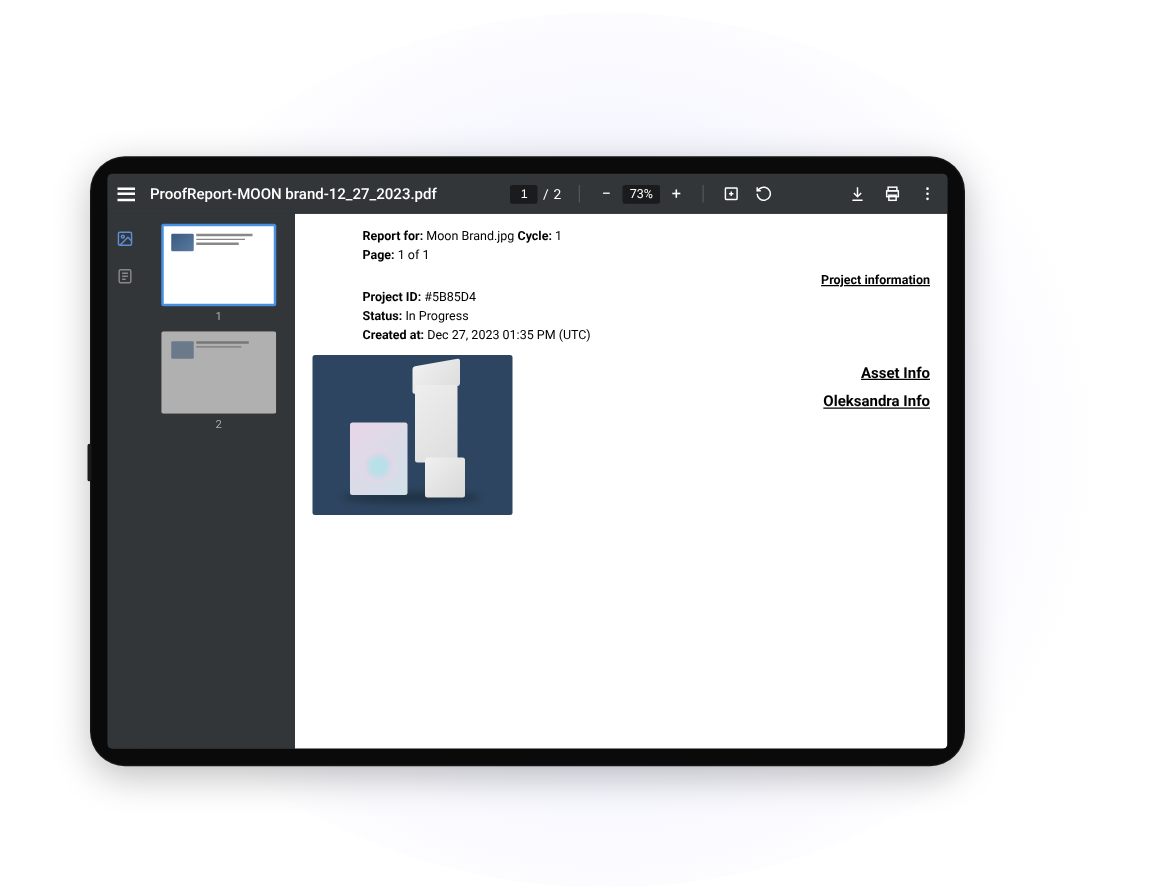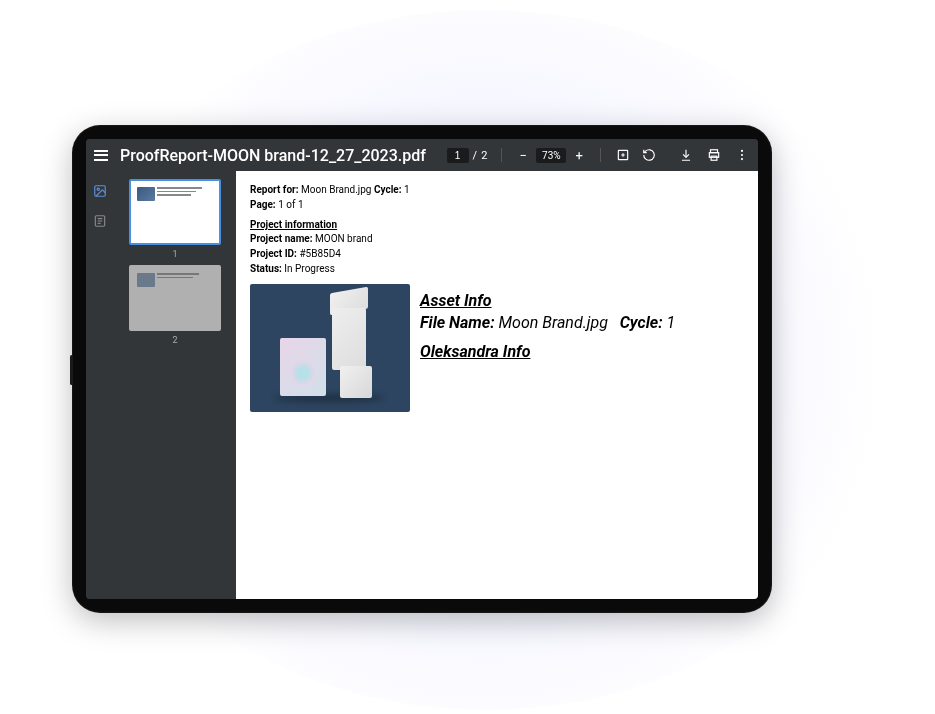--- a/index.html
+++ b/index.html
@@ -67,21 +67,21 @@
   justify-content: space-evenly;
   cursor: pointer;
 }
 .toolbar .hamburger span {
   display: block;
   height: 2px;
   background: #fff;
   width: 14px;
 }
 .file-title {
-  font-size: 16px;
+  font-size: 12px;
   font-weight: 500;
   white-space: nowrap;
 }
 .page-control {
   display: flex;
   align-items: center;
   gap: 4px;
   margin-left: auto;
 }
 .page-input {
@@ -225,25 +225,26 @@
 }
 .document-view {
   flex: 1;
   background: #fff;
   padding: 12px 14px;
   font-size: 10px;
   color: #000;
   line-height: 1.4;
   overflow-y: auto;
 }
-.doc-line { margin-bottom: 1px; }
+.doc-line { margin-bottom: 1px; margin-left: 40px; }
 .doc-section-title {
   font-weight: 700;
   text-decoration: underline;
   margin-top: 6px;
+  text-align: right;
 }
 .doc-label { font-weight: 700; display: inline; }
 .doc-value { font-weight: 400; display: inline; }
 .asset-row {
   display: flex;
   gap: 10px;
   margin-top: 8px;
 }
 .asset-image {
   width: 160px;
@@ -307,22 +308,21 @@
   bottom: 10px;
   left: 24px;
   width: 110px;
   height: 8px;
   background: rgba(0,0,0,0.3);
   border-radius: 50%;
   filter: blur(3px);
 }
 .asset-info {
   flex: 1;
-  font-size: 16px;
-  font-style: italic;
+  font-size: 12px;
 }
 svg { display: block; }
 </style>
 </head>
 <body>
 
 <div class="bg-glow"></div>
 
 <div class="tablet">
   <div class="tablet-button"></div>
@@ -444,49 +444,42 @@
           <span class="doc-label">Cycle:</span>
           <span class="doc-value">1</span>
         </div>
         <div class="doc-line">
           <span class="doc-label">Page:</span>
           <span class="doc-value">1 of 1</span>
         </div>
 
         <div class="doc-section-title">Project information</div>
         <div class="doc-line">
-          <span class="doc-label">Project name:</span>
-          <span class="doc-value">MOON brand</span>
-        </div>
-        <div class="doc-line">
           <span class="doc-label">Project ID:</span>
           <span class="doc-value">#5B85D4</span>
         </div>
         <div class="doc-line">
           <span class="doc-label">Status:</span>
           <span class="doc-value">In Progress</span>
+        </div>
+        <div class="doc-line">
+          <span class="doc-label">Created at:</span>
+          <span class="doc-value">Dec 27, 2023 01:35 PM (UTC)</span>
         </div>
 
         <div class="asset-row">
           <div class="asset-image">
             <div class="shadow"></div>
             <div class="box-1"></div>
             <div class="box-2-lid"></div>
             <div class="box-2"></div>
             <div class="box-3"></div>
           </div>
           <div class="asset-info">
             <div class="doc-section-title">Asset Info</div>
-            <div class="doc-line">
-              <span class="doc-label">File Name:</span>
-              <span class="doc-value">Moon Brand.jpg</span>
-              &nbsp;
-              <span class="doc-label">Cycle:</span>
-              <span class="doc-value">1</span>
-            </div>
             <div class="doc-section-title">Oleksandra Info</div>
           </div>
         </div>
       </div>
 
     </div>
   </div>
 </div>
 
 </body></html>

